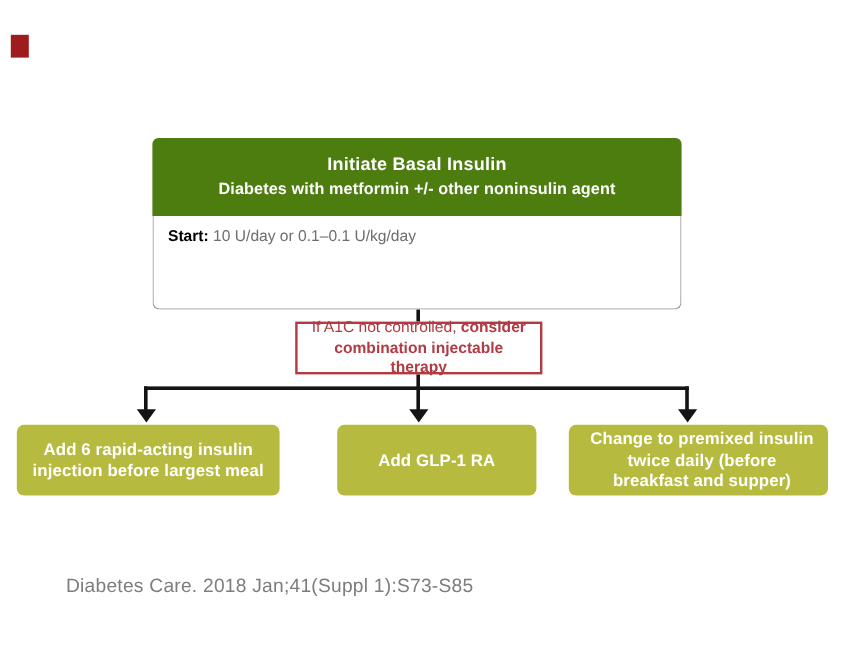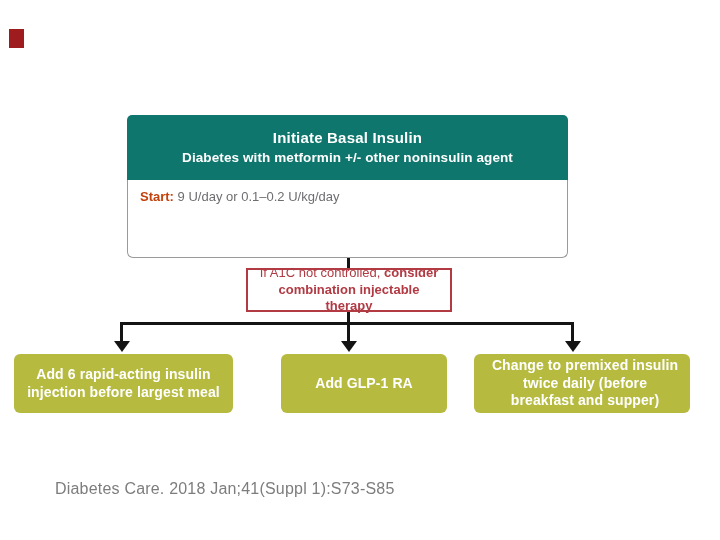--- a/index.html
+++ b/index.html
@@ -9,33 +9,33 @@
     overflow:hidden;
   }
   .stage{position:absolute;left:0;top:0;width:720px;height:540px;}
 
   
   .accent-mark{position:absolute;left:9px;top:29px;width:15px;height:19px;background:#9e1b1e;}
 
   
   .card{position:absolute;left:127px;top:115px;width:441px;}
   .card-header{
-    background:#0f766e;color:#ffffff;border-radius:5px 5px 0 0;
+    background:#4d7c0f;color:#ffffff;border-radius:5px 5px 0 0;
     height:65px;display:flex;flex-direction:column;justify-content:center;
     text-align:center;gap:4px;box-sizing:border-box;padding:4px 10px 6px;
   }
   .card-title{font-size:15px;font-weight:bold;letter-spacing:.2px;}
   .card-subtitle{font-size:13.5px;font-weight:bold;letter-spacing:.1px;}
   .card-body{
     background:#ffffff;border:1px solid #9a9a9a;border-top:none;
     border-radius:0 0 6px 6px;box-sizing:border-box;
     padding:7px 12px 8px;min-height:78px;
   }
   .instr-row{font-size:13px;line-height:1.5;color:#6d6e71;}
-  .instr-label{font-weight:bold;color:#c2410c;}
+  .instr-label{font-weight:bold;color:#000000;}
 
   
   .line{position:absolute;background:#141414;z-index:1;}
   .v-mid-top{left:347px;top:258px;width:3px;height:66px;}   
   .h-branch{left:120px;top:322px;width:454px;height:3px;}
   .v-drop-left{left:120px;top:322px;width:3px;height:20px;}
   .v-drop-mid{left:347px;top:324px;width:3px;height:18px;}
   .v-drop-right{left:571px;top:322px;width:3px;height:20px;}
   .arrowhead{
     position:absolute;width:0;height:0;z-index:1;
@@ -81,21 +81,21 @@
   <div class="accent-mark"></div>
 
   <div class="card">
     <div class="card-header">
       <div class="card-title">Initiate Basal Insulin</div>
       <div class="card-subtitle">Diabetes with metformin +/- other noninsulin agent</div>
     </div>
     <div class="card-body">
       <div class="instr-row">
         <span class="instr-label">Start:</span>
-        <span>9 U/day or 0.1–0.2 U/kg/day</span>
+        <span>10 U/day or 0.1–0.1 U/kg/day</span>
       </div>
     </div>
   </div>
 
   <div class="line v-mid-top"></div>
   <div class="line h-branch"></div>
   <div class="line v-drop-left"></div>
   <div class="line v-drop-mid"></div>
   <div class="line v-drop-right"></div>
   <div class="arrowhead ah-left"></div>

